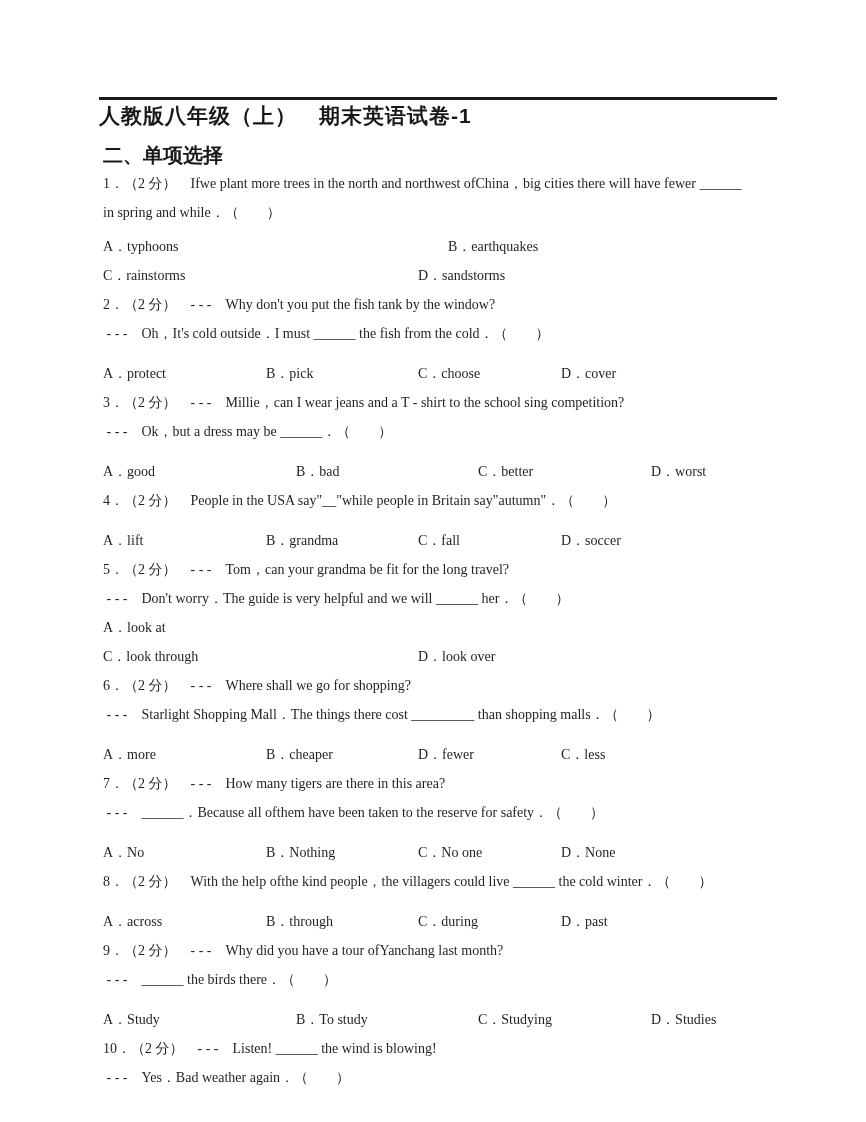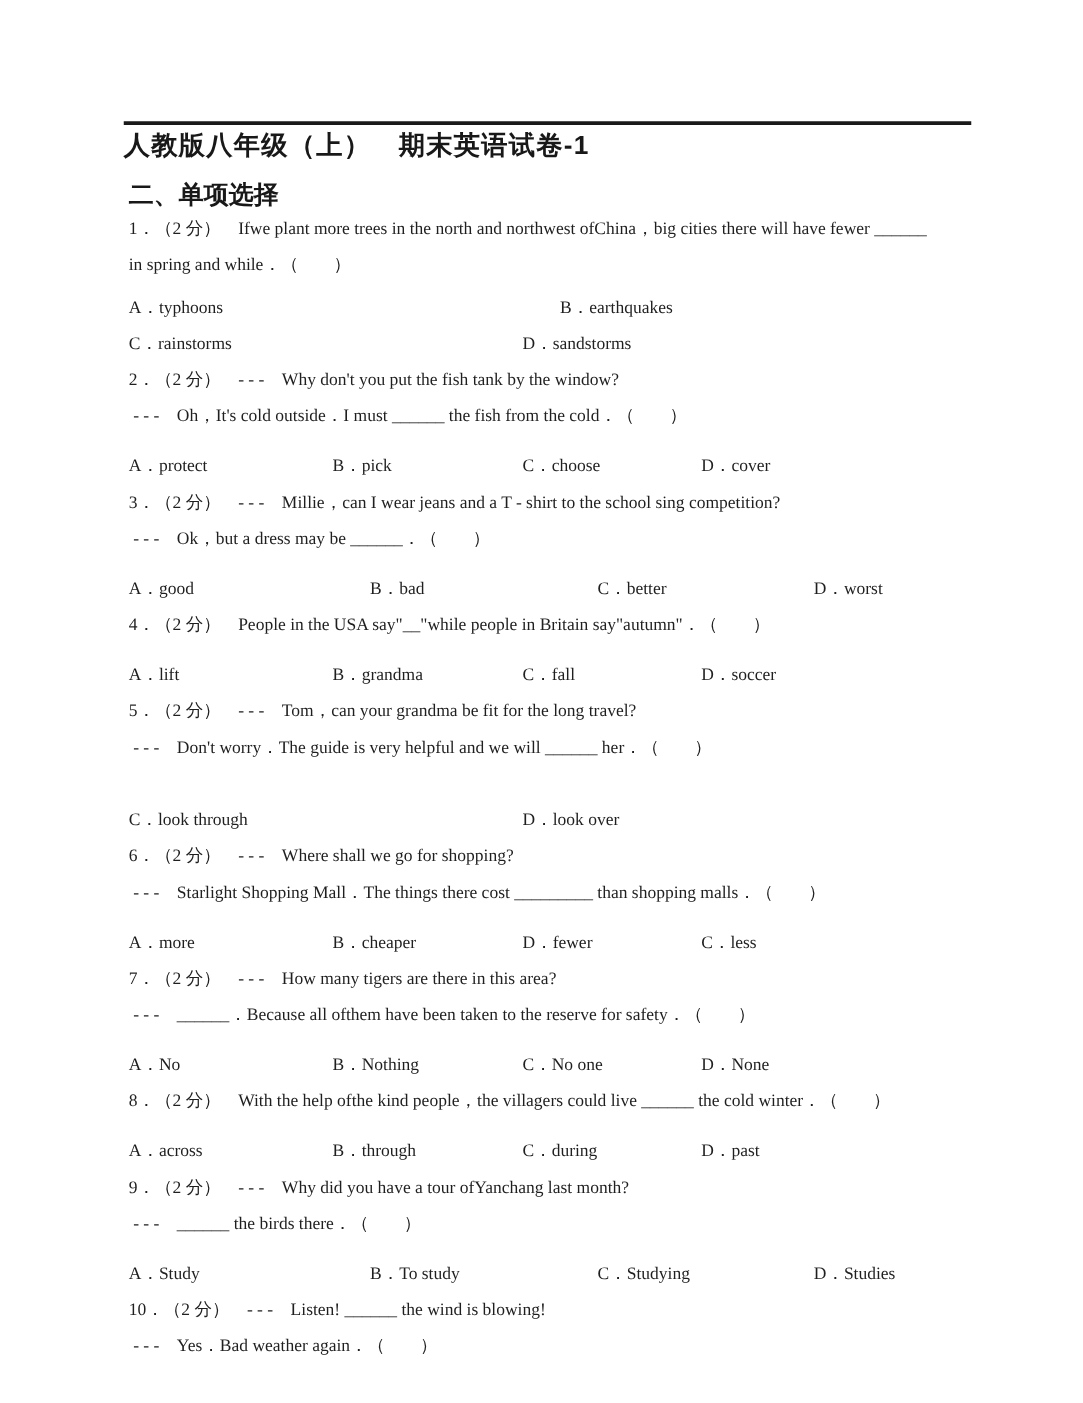--- a/index.html
+++ b/index.html
@@ -123,20 +123,21 @@
         <span class="opt">B．grandma</span>
         <span class="opt">C．fall</span>
         <span class="opt">D．soccer</span>
       </div>
     </div>
 
     <div class="question">
       <div class="qline">5．（2 分）　- - -　Tom，can your grandma be fit for the long travel?</div>
       <div class="qline"> - - -　Don't worry．The guide is very helpful and we will ______ her．（　　）</div>
       <div class="opt-row cols2">
+        <span class="opt">A．look at</span>
       </div>
       <div class="opt-row cols2">
         <span class="opt">C．look through</span>
         <span class="opt">D．look over</span>
       </div>
     </div>
 
     <div class="question">
       <div class="qline">6．（2 分）　- - -　Where shall we go for shopping?</div>
       <div class="qline"> - - -　Starlight Shopping Mall．The things there cost _________ than shopping malls．（　　）</div>

